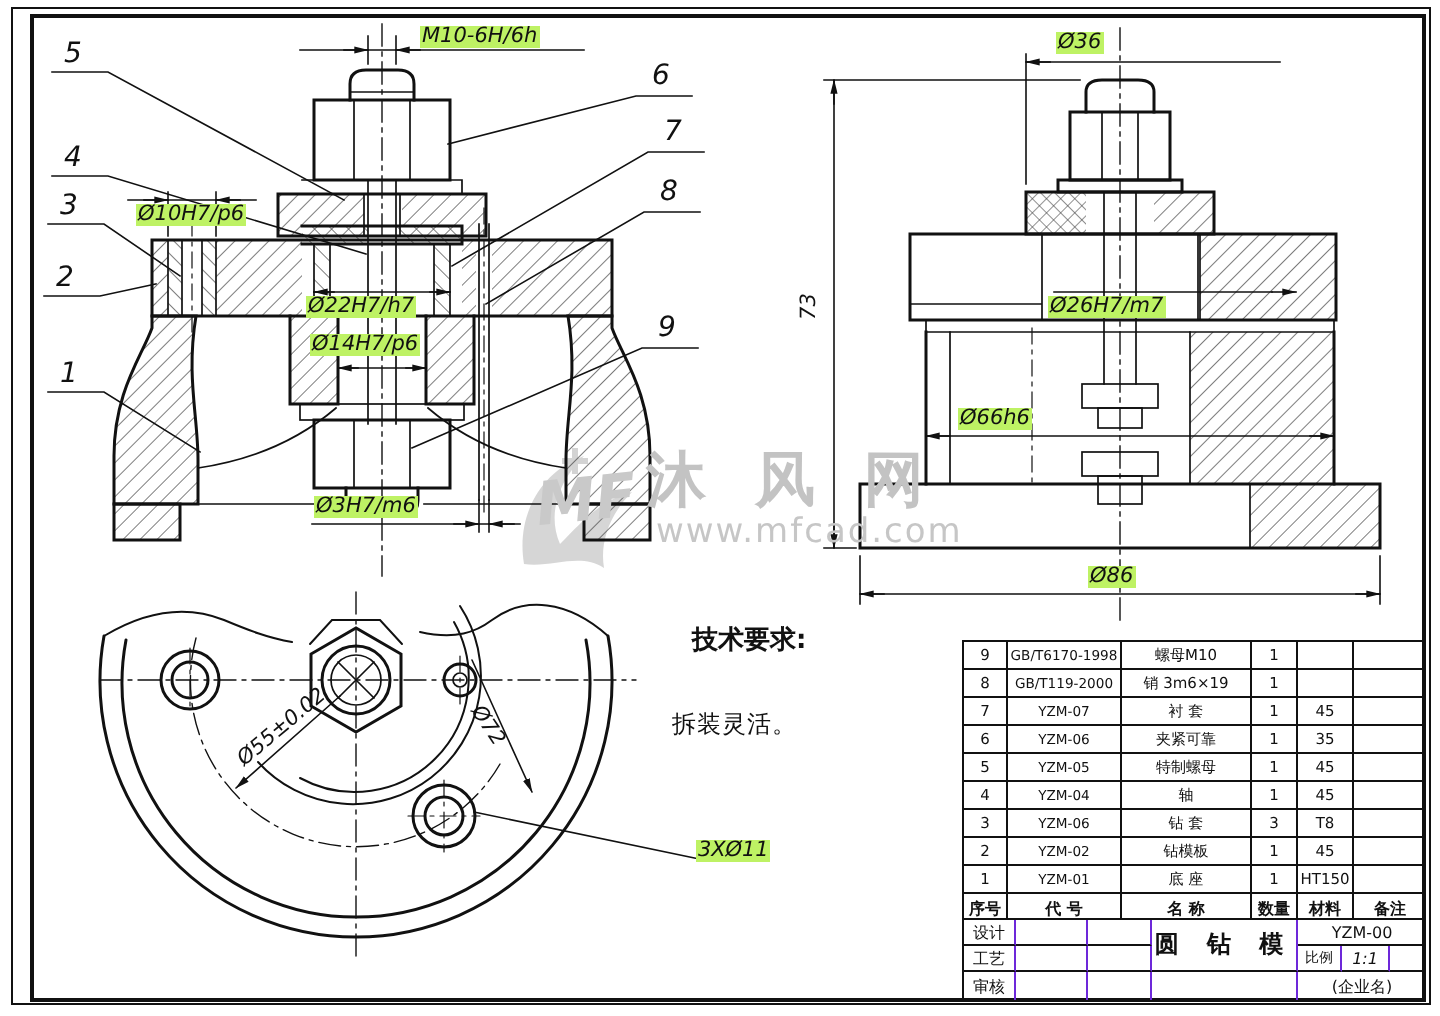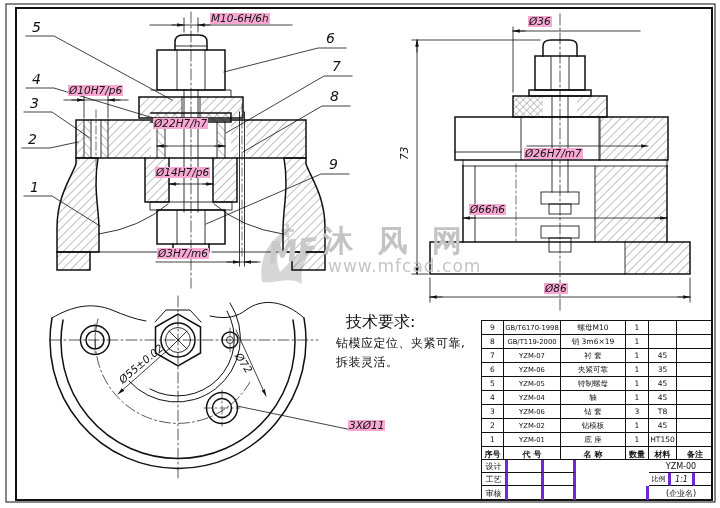--- a/index.html
+++ b/index.html
@@ -1,43 +1,43 @@
 <!DOCTYPE html>
 <html><head>
 <meta charset="utf-8">
 <style>
   html,body{margin:0;padding:0;background:#e8e8e8}
   .sheet{position:relative;width:720px;height:508px;background:#fff;
          font-family:"DejaVu Sans",sans-serif;color:#111;overflow:hidden}
   svg{position:absolute;left:0;top:0}
   .t{position:absolute;white-space:nowrap;line-height:1}
-  .dim{font-style:italic;font-size:10.5px;background:#f9a8d4;padding:0 1px}
+  .dim{font-style:italic;font-size:10.5px;background:#bef264;padding:0 1px}
   .dim.nobg{background:transparent;padding:0}
   .rot90{transform:rotate(-90deg)}
   .rotA{transform:rotate(-40deg);transform-origin:0 0}
   .rotB{transform:rotate(56deg);transform-origin:0 0}
   .bn{font-style:italic;font-size:14px}
-  .tech-title{font-weight:normal;font-size:16px}
+  .tech-title{font-weight:bold;font-size:13px}
   .tech-line{font-size:12px;letter-spacing:0.5px}
   .wm-brand{font-size:30px;font-weight:bold;color:#c3c3c3;letter-spacing:7px}
   .wm-url{font-size:17px;color:#c6c6c6;letter-spacing:1px}
   .wm-logo{font-size:30px;font-weight:bold;font-style:italic;color:#c9c9c9;transform:rotate(-6deg)}
   
   .plist{position:absolute;left:481px;top:320px;width:231px;height:140px;
          display:grid;grid-template-columns:22px 57px 65px 23px 28px 36px;
          grid-auto-rows:14px;border:1.5px solid #111;box-sizing:border-box;background:#fff}
   .pc{border-right:1px solid #111;border-bottom:1px solid #111;display:flex;
       align-items:center;justify-content:center;font-size:7.5px;overflow:hidden}
   .pc.code{font-size:6.8px}
   .pc:nth-child(6n){border-right:none}
   .pc.ph{font-weight:bold;font-size:8px;border-bottom:none}
   
   .tblock{position:absolute;left:481px;top:460px;width:231px;height:40px;
           border:1.5px solid #111;border-top:none;box-sizing:border-box;background:#fff}
-  .tc{position:absolute;border-right:3px solid #6d28d9;border-bottom:1px solid #111;
+  .tc{position:absolute;border-right:1px solid #6d28d9;border-bottom:1px solid #111;
       display:flex;align-items:center;justify-content:center;font-size:8px;box-sizing:border-box}
   .tc.title{font-size:12px;font-weight:bold;letter-spacing:5px}
   .tc.noR{border-right:none}
   .tc.noB{border-bottom:none}
 </style>
 </head>
 <body>
 
 <div class="sheet">
 
@@ -244,35 +244,34 @@
 <div class="t bn" style="left:28px;top:132px">2</div>
 <div class="t bn" style="left:30px;top:96px">3</div>
 <div class="t bn" style="left:32px;top:72px">4</div>
 <div class="t bn" style="left:32px;top:20px">5</div>
 <div class="t bn" style="left:326px;top:31px">6</div>
 <div class="t bn" style="left:332px;top:59px">7</div>
 <div class="t bn" style="left:330px;top:89px">8</div>
 <div class="t bn" style="left:329px;top:157px">9</div>
 
 <div class="t dim" style="left:210px;top:13px">M10-6H/6h</div>
-<div class="t dim" style="left:68px;top:85px">Ø10H7/p6</div>
-<div class="t dim" style="left:153px;top:118px">Ø22H7/h7</div>
+<div class="t dim" style="left:68px;top:102px">Ø10H7/p6</div>
+<div class="t dim" style="left:153px;top:148px">Ø22H7/h7</div>
 <div class="t dim" style="left:155px;top:167px">Ø14H7/p6</div>
 <div class="t dim" style="left:157px;top:248px">Ø3H7/m6</div>
 <div class="t dim" style="left:528px;top:16px">Ø36</div>
 <div class="t dim nobg rot90" style="left:398px;top:148px">73</div>
 <div class="t dim" style="left:524px;top:148px">Ø26H7/m7</div>
-<div class="t dim" style="left:469px;top:204px">Ø66h6</div>
+<div class="t dim" style="left:479px;top:204px">Ø66h6</div>
 <div class="t dim" style="left:544px;top:283px">Ø86</div>
 <div class="t dim nobg rotA" style="left:117px;top:377px">Ø55±0.02</div>
 <div class="t dim nobg rotB" style="left:242px;top:351px">Ø72</div>
 <div class="t dim" style="left:348px;top:420px">3XØ11</div>
 
 <div class="t tech-title" style="left:346px;top:314px">技术要求:</div>
-<div class="t tech-line" style="left:336px;top:337px">钻模应定位、夹紧可靠,</div>
 <div class="t tech-line" style="left:336px;top:356px">拆装灵活。</div>
 
 <div class="plist">
   <div class="pc">9</div>
   <div class="pc code">GB/T6170-1998</div>
   <div class="pc">螺母M10</div>
   <div class="pc">1</div>
   <div class="pc"></div>
   <div class="pc"></div>
 
@@ -344,20 +343,21 @@
   <div class="tc" style="left:0;top:0;width:26px;height:13px">设计</div>
   <div class="tc" style="left:26px;top:0;width:36px;height:13px"></div>
   <div class="tc" style="left:62px;top:0;width:32px;height:13px"></div>
   <div class="tc" style="left:0;top:13px;width:26px;height:13px">工艺</div>
   <div class="tc" style="left:26px;top:13px;width:36px;height:13px"></div>
   <div class="tc" style="left:62px;top:13px;width:32px;height:13px"></div>
   <div class="tc noB" style="left:0;top:26px;width:26px;height:14px">审核</div>
   <div class="tc noB" style="left:26px;top:26px;width:36px;height:14px"></div>
   <div class="tc noB" style="left:62px;top:26px;width:32px;height:14px"></div>
 
+  <div class="tc title" style="left:94px;top:0;width:73px;height:26px">圆 钻 模</div>
   <div class="tc noB" style="left:94px;top:26px;width:73px;height:14px"></div>
 
   <div class="tc noR" style="left:167px;top:0;width:64px;height:13px">YZM-00</div>
   <div class="tc" style="left:167px;top:13px;width:22px;height:13px;font-size:7px">比例</div>
   <div class="tc" style="left:189px;top:13px;width:24px;height:13px;font-style:italic">1:1</div>
   <div class="tc noR" style="left:213px;top:13px;width:18px;height:13px"></div>
   <div class="tc noR noB" style="left:167px;top:26px;width:64px;height:14px">(企业名)</div>
 </div>
 
 </div>

